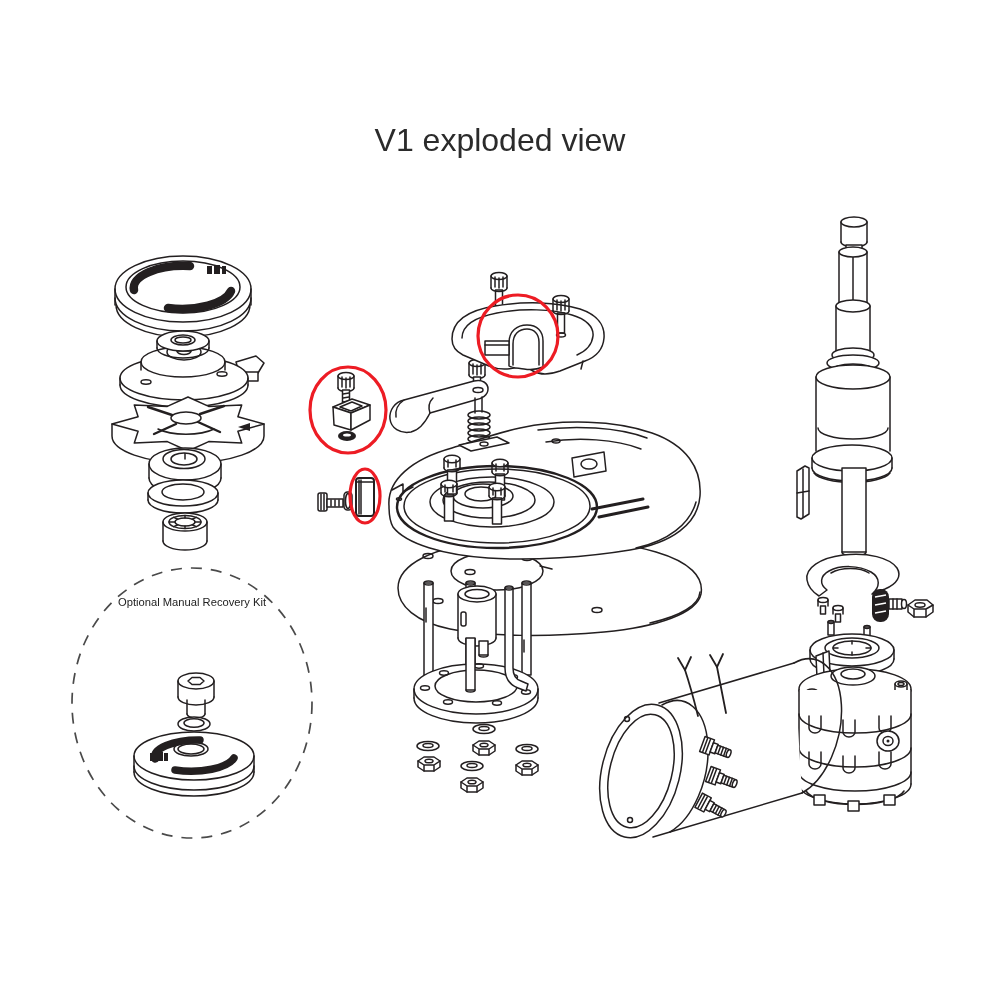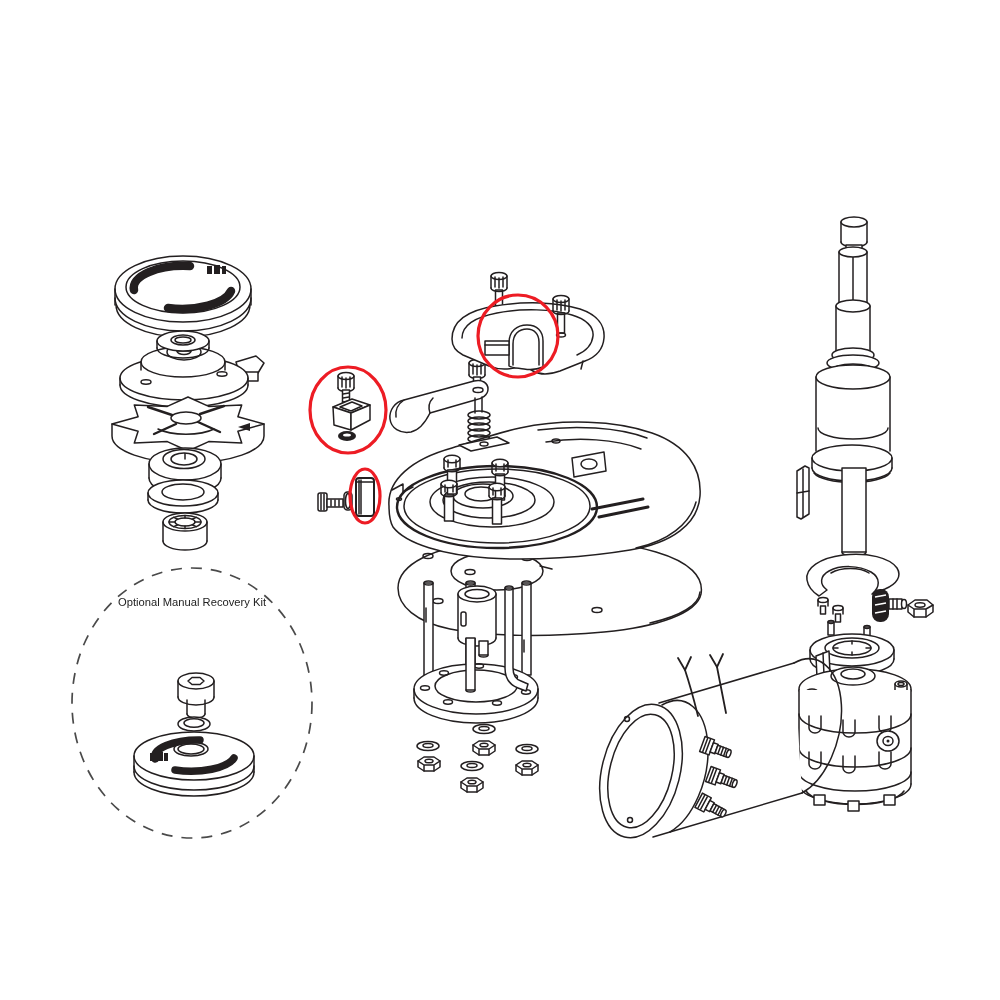--- a/index.html
+++ b/index.html
@@ -18,20 +18,21 @@
   .hl{fill:none;stroke-width:3.2;}
   .dash{fill:none;stroke:#4a4a4a;stroke-width:1.7;stroke-dasharray:11 9;}
   .wire{fill:none;stroke:#231f20;stroke-width:1.8;stroke-linecap:round;}
   .whiteline{fill:none;stroke:#ffffff;stroke-width:1.5;}
   text.small-label{font-size:11.2px;fill:#222;font-family:"Liberation Sans",sans-serif;}
 </style>
 </head>
 <body>
 
 <div class="stage">
+  <div class="title">V1 exploded view</div>
 
   <svg width="1000" height="1000" viewBox="0 0 1000 1000">
 
     <g>
       <ellipse class="wh" cx="183" cy="289" rx="68" ry="33"></ellipse>
       <path class="ln" d="M115,289 L115,305 M251,289 L251,305"></path>
       <path class="ln" d="M115,298 A68,33 0 0 0 251,298"></path>
       <path class="ln" d="M116,305 A67,32 0 0 0 250,305"></path>
       <ellipse class="ln" cx="183" cy="287" rx="57" ry="26"></ellipse>
       <path class="thick" d="M134,290 A50,22 0 0 1 190,266"></path>

